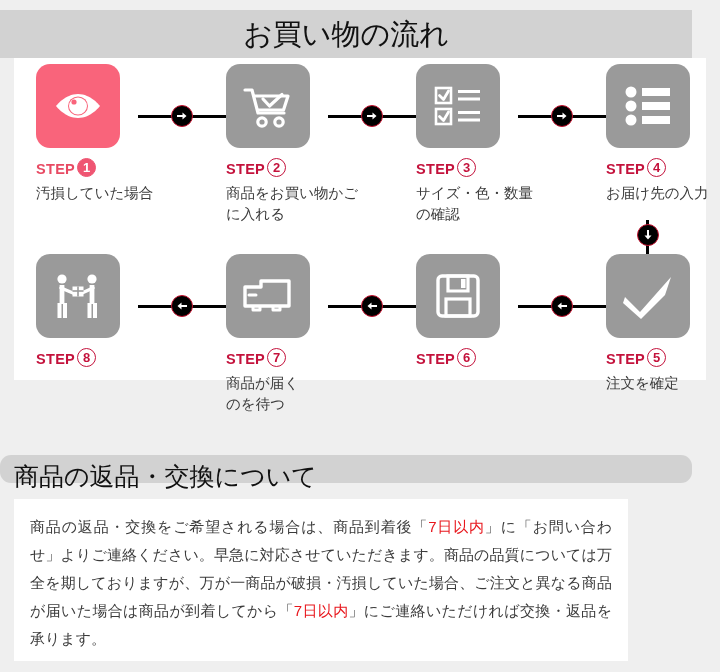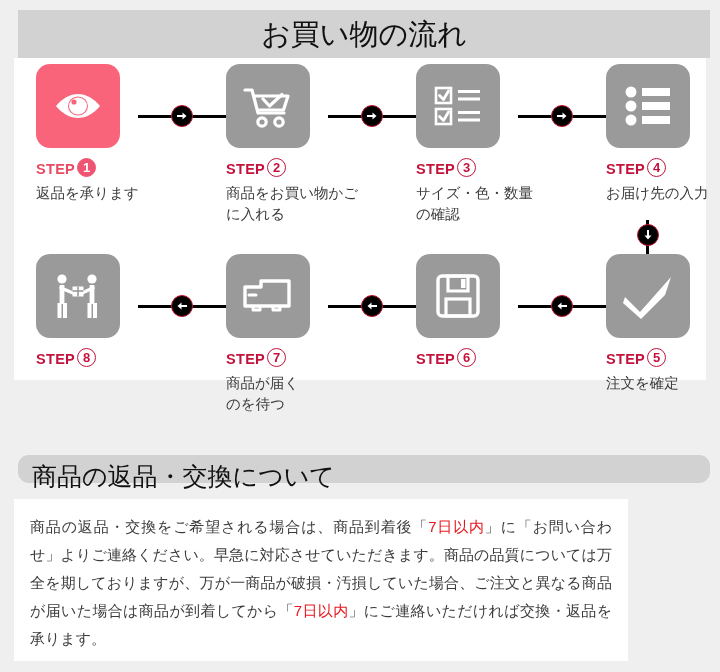--- a/index.html
+++ b/index.html
@@ -15,21 +15,21 @@
   .page {
     width: 720px;
     height: 672px;
     position: relative;
     background: #efefef;
   }
 
   
   .section-bar {
     position: absolute;
-    left: 18px;
+    left: 0;
     width: 692px;
     background: #d2d2d2;
     font-family: "Liberation Serif", serif;
     color: #111;
   }
   .section-bar.flow {
     top: 10px;
     height: 48px;
     line-height: 48px;
     text-align: center;
@@ -228,21 +228,21 @@
             <path d="M26 14C13 14 4 26 4 26s9 12 22 12 22-12 22-12-9-12-22-12z" fill="#fff"></path>
             <ellipse cx="26" cy="26" rx="10" ry="9.5" fill="#f9647b"></ellipse>
             <ellipse cx="26" cy="26" rx="9" ry="8.6" fill="#fff"></ellipse>
             <circle cx="22" cy="22" r="2.6" fill="#f9647b"></circle>
           </svg>
         </div>
         <div class="step-label">
           <span class="step-word accent">STEP</span>
           <span class="step-num filled">1</span>
         </div>
-        <div class="step-desc">返品を承ります</div>
+        <div class="step-desc">汚損していた場合</div>
       </div>
 
       <div class="step" style="left:212px;">
         <div class="tile">
           <svg width="54" height="54" viewBox="0 0 54 54">
             <path d="M4 11 H11 L17 34 H43" stroke="#fff" stroke-width="3.2" fill="none" stroke-linecap="round" stroke-linejoin="round"></path>
             <path d="M13 17 H47 L42.5 31 H17" stroke="#fff" stroke-width="3.2" fill="none" stroke-linejoin="round"></path>
             <path d="M22 20 L28.5 27 L41 15.5" stroke="#fff" stroke-width="3.2" fill="none" stroke-linecap="round" stroke-linejoin="round"></path>
             <circle cx="21" cy="43" r="4.2" fill="none" stroke="#fff" stroke-width="3.2"></circle>
             <circle cx="38" cy="43" r="4.2" fill="none" stroke="#fff" stroke-width="3.2"></circle>

